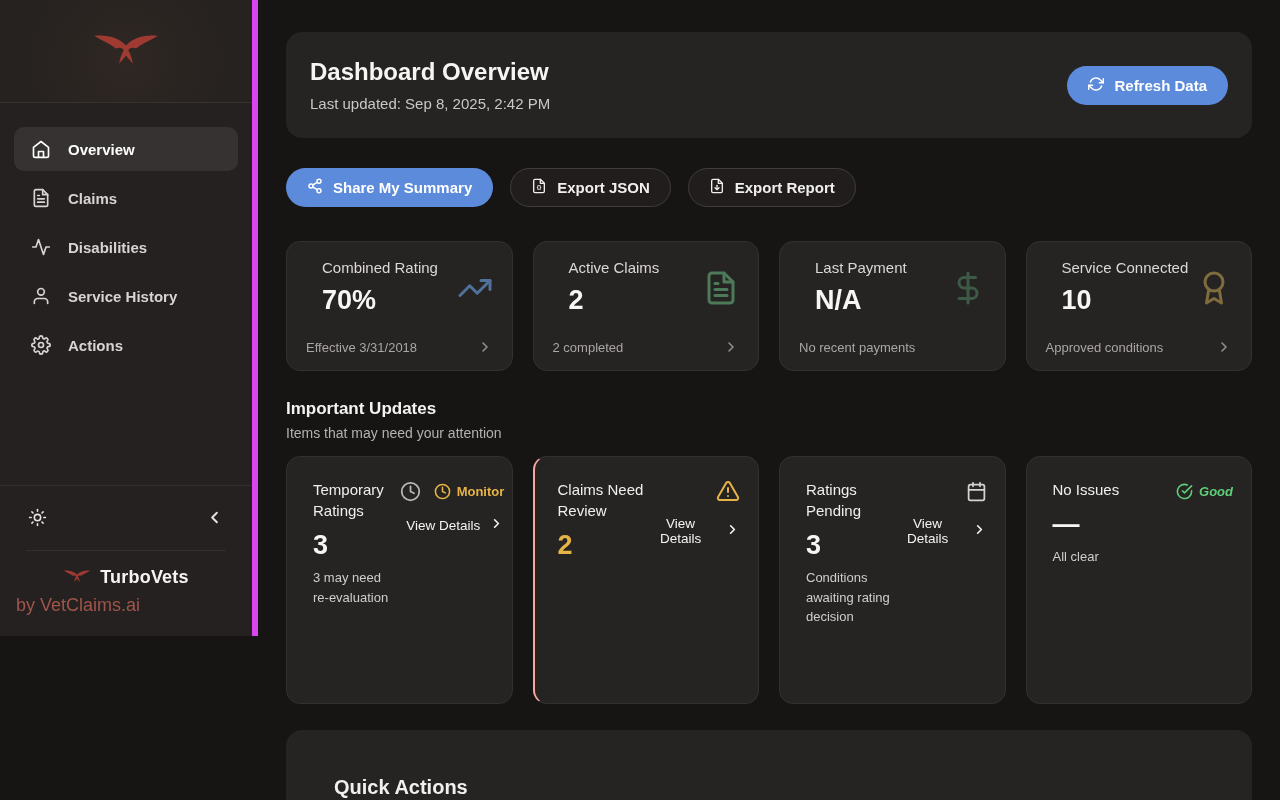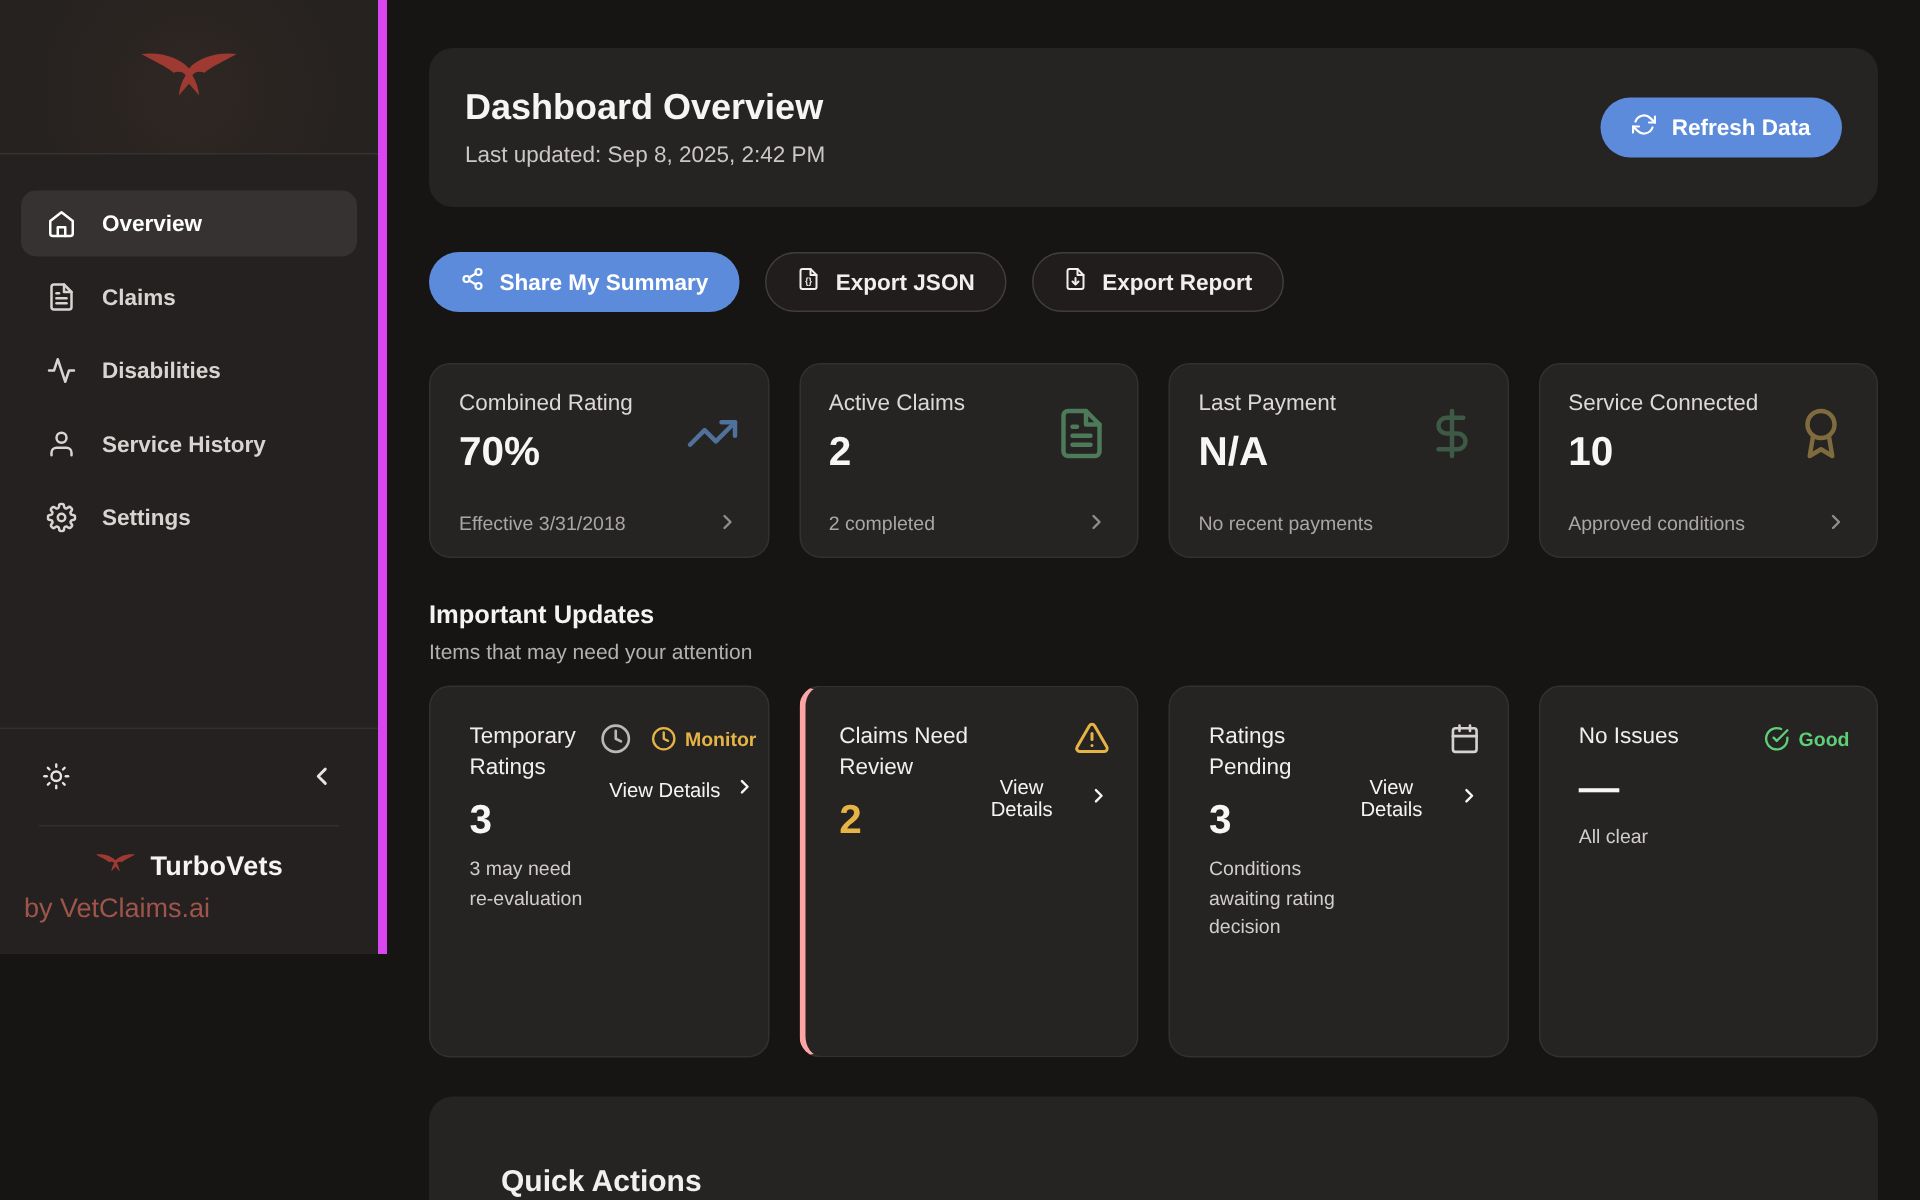--- a/index.html
+++ b/index.html
@@ -67,53 +67,53 @@
   .actions-row { display:flex; gap:17px; margin-bottom:34px; }
 
   .grid-4 { display:grid; grid-template-columns:repeat(4,1fr); gap:20px; }
 
   .stat-card {
     height:130px; border:1px solid #343030; border-radius:14px;
     padding:17px 19px 15px;
     display:flex; flex-direction:column; justify-content:space-between;
     cursor:pointer;
   }
-  .stat-main { display:flex; justify-content:space-between; align-items:center; }
+  .stat-main { display:flex; justify-content:space-between; align-items:center;margin-left:16px; }
   .stat-title { font-size:15px; color:#dbd8d6; margin-bottom:9px; }
   .stat-value { font-size:27px; font-weight:800; color:#f8f6f4; }
   .stat-icon svg { width:36px; height:36px; display:block; }
   .stat-foot { display:flex; justify-content:space-between; align-items:center; font-size:13px; color:#a9a6a4; }
   .chev svg { width:16px; height:16px; color:#908d8b; display:block; }
 
   .section-heading { margin-bottom:15px; }
   .section-heading h2 { font-size:17px; font-weight:800; color:#f5f3f1; }
   .section-heading p { font-size:14px; color:#b4b1af; margin-top:6px; }
 
   .updates-row { margin-bottom:26px; }
   .update-card {
     height:248px; border:1px solid #343030; border-radius:14px;
     padding:22px 18px 18px 26px; display:flex;
   }
-  .update-card.flagged { border-left:4px solid #fca5a5; padding-left:23px; }
+  .update-card.flagged { border-left:2px solid #fca5a5; padding-left:23px; }
   .uc-left { width:48%; min-width:48%; }
   .uc-title { font-size:15px; font-weight:500; color:#f1eeec; line-height:1.4; }
   .uc-value { font-size:27px; font-weight:800; color:#f8f6f4; margin:9px 0 7px; }
   .uc-value.yellow { color:#e6b345; }
   .uc-desc { font-size:13px; color:#d0cdcb; line-height:1.5; }
   .uc-right { flex:1; display:flex; flex-direction:column; align-items:flex-end; }
   .uc-icons { display:flex; align-items:center; gap:13px; min-height:24px; }
   .uc-icons svg { display:block; }
   .plain-icon { color:#bbb8b6; }
   .plain-icon svg { width:21px; height:21px; }
   .warn-icon { color:#e6b345; }
   .warn-icon svg { width:24px; height:24px; }
   .badge { display:inline-flex; align-items:center; gap:6px; font-size:13px; font-weight:700; }
   .badge svg { width:17px; height:17px; }
   .badge.monitor { color:#e6b345; }
-  .badge.good { color:#5ecf78; }
+  .badge.good { color:#5ecf78;font-style:italic; }
   .view-details {
     margin-top:13px; background:none; border:none; cursor:pointer;
     display:inline-flex; align-items:center; gap:9px;
     font-family:inherit; font-size:13.5px; font-weight:400; color:#f6f4f2;
   }
   .view-details svg { width:15px; height:15px; }
 
   .quick-card { height:160px; padding:46px 48px; }
   .quick-title { font-size:20px; font-weight:800; color:#f2f0ee; }
 </style>
@@ -170,21 +170,21 @@
         </span>
         <span>Service History</span>
       </div>
       <div class="nav-item">
         <span class="icon">
           <svg viewBox="0 0 24 24" fill="none" stroke="currentColor" stroke-width="2" stroke-linecap="round" stroke-linejoin="round">
               <circle cx="12" cy="12" r="3"></circle>
               <path d="M19.4 15a1.65 1.65 0 0 0 .33 1.82l.06.06a2 2 0 0 1-2.83 2.83l-.06-.06a1.65 1.65 0 0 0-1.82-.33 1.65 1.65 0 0 0-1 1.51V21a2 2 0 0 1-4 0v-.09A1.65 1.65 0 0 0 9 19.4a1.65 1.65 0 0 0-1.82.33l-.06.06a2 2 0 0 1-2.83-2.83l.06-.06a1.65 1.65 0 0 0 .33-1.82 1.65 1.65 0 0 0-1.51-1H3a2 2 0 0 1 0-4h.09A1.65 1.65 0 0 0 4.6 9a1.65 1.65 0 0 0-.33-1.82l-.06-.06a2 2 0 0 1 2.83-2.83l.06.06a1.65 1.65 0 0 0 1.82.33H9a1.65 1.65 0 0 0 1-1.51V3a2 2 0 0 1 4 0v.09a1.65 1.65 0 0 0 1 1.51 1.65 1.65 0 0 0 1.82-.33l.06-.06a2 2 0 0 1 2.83 2.83l-.06.06a1.65 1.65 0 0 0-.33 1.82V9a1.65 1.65 0 0 0 1.51 1H21a2 2 0 0 1 0 4h-.09a1.65 1.65 0 0 0-1.51 1z"></path>
             </svg>
         </span>
-        <span>Settings</span>
+        <span>Actions</span>
       </div>
     </nav>
 
     <div class="sidebar-bottom">
       <div class="toggle-row">
         <button class="icon-btn">
           <span>
             <svg viewBox="0 0 24 24" fill="none" stroke="currentColor" stroke-width="2" stroke-linecap="round" stroke-linejoin="round">
                 <circle cx="12" cy="12" r="4"></circle>
                 <path d="M12 2v2"></path>

